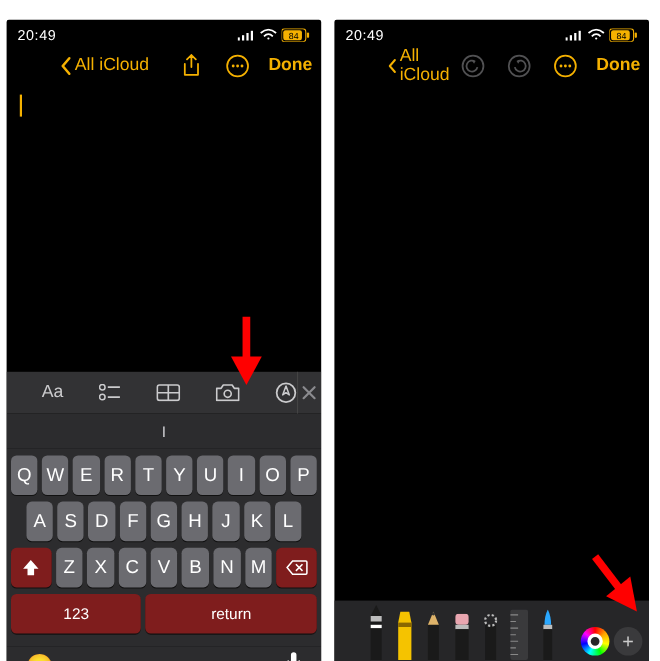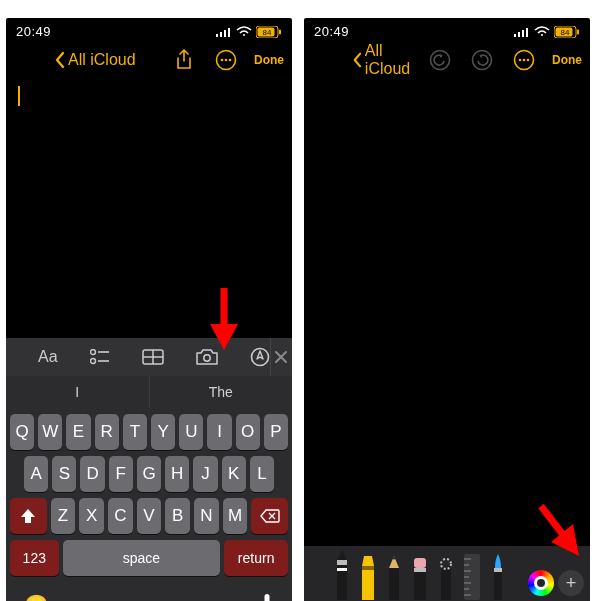--- a/index.html
+++ b/index.html
@@ -25,21 +25,21 @@
   .sb-left, .sb-right { display:flex; align-items:center; gap:4px; }
   .sb-clock { letter-spacing:0.5px; font-weight:500; }
   .batt { display:inline-flex; align-items:center; gap:2px; }
   .batt svg, .statusbar svg { display:block; }
 
   .navbar { display:flex; align-items:center; justify-content:space-between; padding:4px 8px 8px 8px; height:40px;margin-left:40px; }
   .nav-left { display:flex; align-items:center; gap:2px; color:#f5b100; }
   .nav-right { display:flex; align-items:center; gap:14px; }
   .nav-left span { font-size:16px; }
   .icon-btn { width:28px; height:28px; display:flex; align-items:center; justify-content:center; color:#f5b100; }
-  .done { color:#f5b100; font-size:12px; font-weight:600; }
+  .done { color:#f5b100; font-size:16px; font-weight:600; }
 
   .note-area { flex:1; position:relative; }
   .cursor { position:absolute; top:4px; left:12px; width:2px; height:20px; background:#f5b100; }
 
   .kb-toolbar { background:#323234; height:38px; display:flex; align-items:center; }
   .kb-toolbar .tb-group { display:flex; flex:1; }
   .tb-slot { flex:1; display:flex; align-items:center; justify-content:center; height:38px; color:#cbcbcd;margin-left:32px; }
   .tb-close { width:44px; display:flex; align-items:center; justify-content:center; color:#8a8a8e; border-left:1px solid #444; height:100%; }
 
   .predict { background:#2c2c2e; height:32px; display:flex; }
@@ -167,21 +167,20 @@
       </div>
       <div class="tb-close">
         <svg width="14" height="14" viewBox="0 0 14 14">
             <path d="M2 2 L12 12 M12 2 L2 12" stroke="#8a8a8e" stroke-width="2" stroke-linecap="round"></path>
           </svg>
       </div>
     </div>
 
     <div class="predict">
       <div>I</div>
-      <div>The</div>
     </div>
 
     <div class="keyboard">
       <div class="krow" id="kr1">
           <div class="key">Q</div>
           <div class="key">W</div>
           <div class="key">E</div>
           <div class="key">R</div>
           <div class="key">T</div>
           <div class="key">Y</div>
@@ -218,21 +217,20 @@
           </div>
         <div class="key sp back">
           <svg width="20" height="14" viewBox="0 0 20 14">
               <path d="M6 1 H18 a1 1 0 0 1 1 1 V12 a1 1 0 0 1 -1 1 H6 L1 7 Z" fill="none" stroke="#fff" stroke-width="1.4"></path>
               <path d="M9 4 L15 10 M15 4 L9 10" stroke="#fff" stroke-width="1.4"></path>
             </svg>
         </div>
       </div>
       <div class="krow">
         <div class="key sp" style="flex:1.6;font-size:14px;">123</div>
-        <div class="key spacebar" style="font-size:14px;">space</div>
         <div class="key sp" style="flex:2.1;font-size:14px;">return</div>
       </div>
     </div>
     <div class="kb-bottom">
       <span class="emoji">😊</span>
       <span class="mic">
         <svg width="14" height="20" viewBox="0 0 14 20">
             <rect x="4.5" y="1" width="5" height="10" rx="2.5" fill="#fff"></rect>
             <path d="M2 9 a5 5 0 0 0 10 0 M7 14 V18 M4 18 H10" fill="none" stroke="#fff" stroke-width="1.5" stroke-linecap="round"></path>
           </svg>

